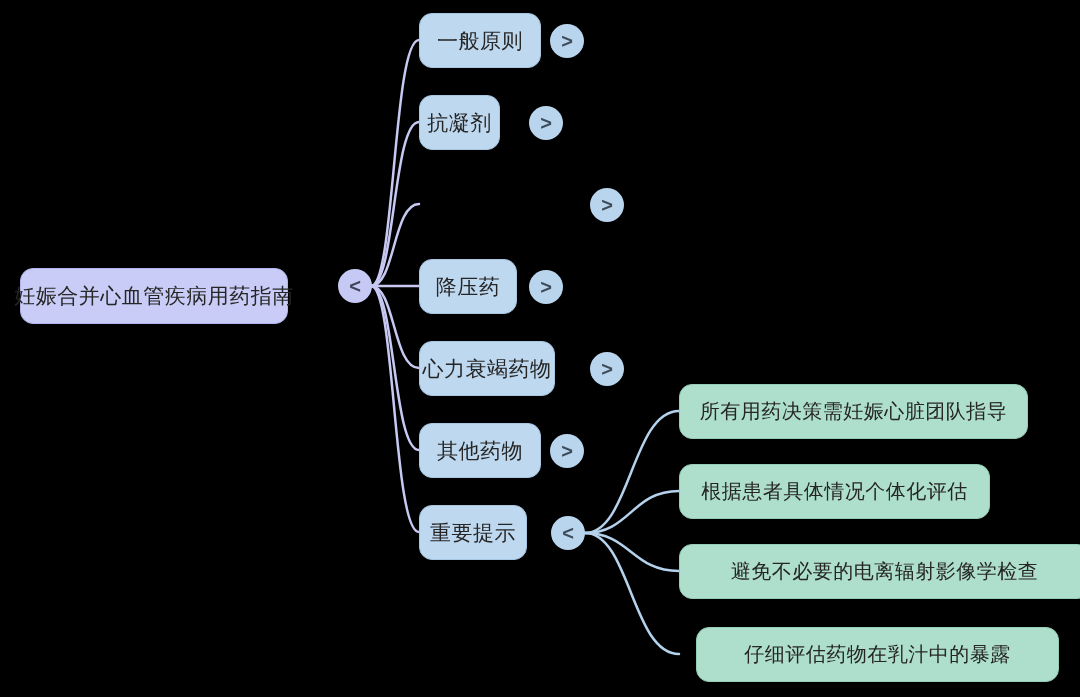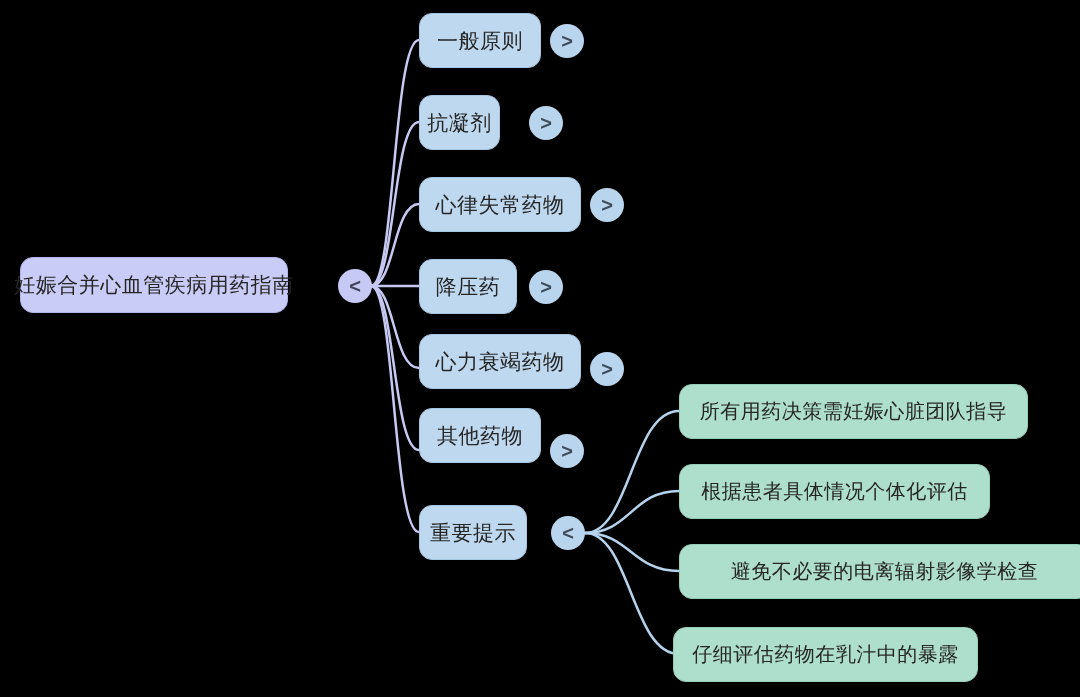--- a/index.html
+++ b/index.html
@@ -91,51 +91,48 @@
       <path d="M 371 286 C 395 286 393 532 419 532"></path>
     </g>
     <g fill="none" stroke="#b5d2ec" stroke-width="2.5" stroke-linecap="round">
       <path d="M 585 533 C 630 533 632 411 679 411"></path>
       <path d="M 585 533 C 630 533 632 491 679 491"></path>
       <path d="M 585 533 C 630 533 632 571 679 571"></path>
       <path d="M 585 533 C 630 533 632 654 679 654"></path>
     </g>
   </svg>
 
-  <div class="node root" style="left:20px; top:257px; width:268px;">
+  <div class="node root" style="left:20px; top:268px; width:268px;">
     <span class="node-label">妊娠合并心血管疾病用药指南</span>
   </div>
   <div class="toggle lavender" style="left:338px; top:269px;">&lt;</div>
 
   <div class="node branch" style="left:419px; top:13px; width:122px;">
     <span class="node-label">一般原则</span>
   </div>
   <div class="toggle blue" style="left:550px; top:24px;">&gt;</div>
 
   <div class="node branch" style="left:419px; top:95px; width:81px;">
     <span class="node-label">抗凝剂</span>
   </div>
   <div class="toggle blue" style="left:529px; top:106px;">&gt;</div>
 
-  <div class="node branch" style="left:419px; top:177px; width:162px;">
-    <span class="node-label">心律失常药物</span>
-  </div>
   <div class="toggle blue" style="left:590px; top:188px;">&gt;</div>
 
   <div class="node branch" style="left:419px; top:259px; width:98px;">
     <span class="node-label">降压药</span>
   </div>
   <div class="toggle blue" style="left:529px; top:270px;">&gt;</div>
 
-  <div class="node branch" style="left:419px; top:334px; width:162px;">
+  <div class="node branch" style="left:419px; top:341px; width:136px;">
     <span class="node-label">心力衰竭药物</span>
   </div>
   <div class="toggle blue" style="left:590px; top:352px;">&gt;</div>
 
-  <div class="node branch" style="left:419px; top:408px; width:122px;">
+  <div class="node branch" style="left:419px; top:423px; width:122px;">
     <span class="node-label">其他药物</span>
   </div>
   <div class="toggle blue" style="left:550px; top:434px;">&gt;</div>
 
   <div class="node branch" style="left:419px; top:505px; width:108px;">
     <span class="node-label">重要提示</span>
   </div>
   <div class="toggle blue" style="left:551px; top:516px;">&lt;</div>
 
   <div class="node tip" style="left:679px; top:384px; width:349px;">
@@ -143,17 +140,17 @@
   </div>
 
   <div class="node tip" style="left:679px; top:464px; width:311px;">
     <span class="node-label">根据患者具体情况个体化评估</span>
   </div>
 
   <div class="node tip" style="left:679px; top:544px; width:411px;">
     <span class="node-label">避免不必要的电离辐射影像学检查</span>
   </div>
 
-  <div class="node tip" style="left:673px; top:627px; width:305px;">
+  <div class="node tip" style="left:696px; top:627px; width:363px;">
     <span class="node-label">仔细评估药物在乳汁中的暴露</span>
   </div>
 
 </div>
 
 </body></html>

